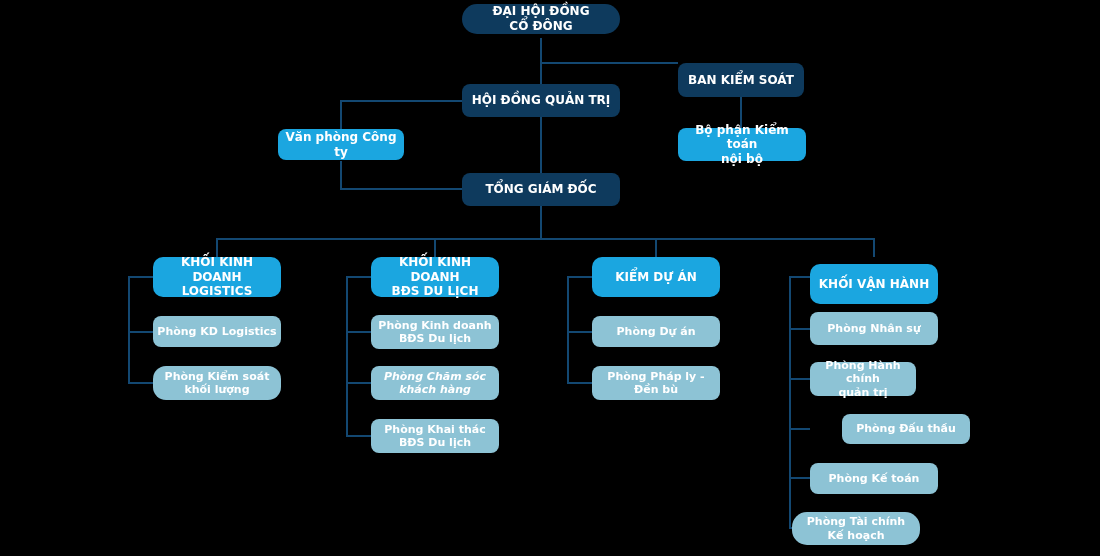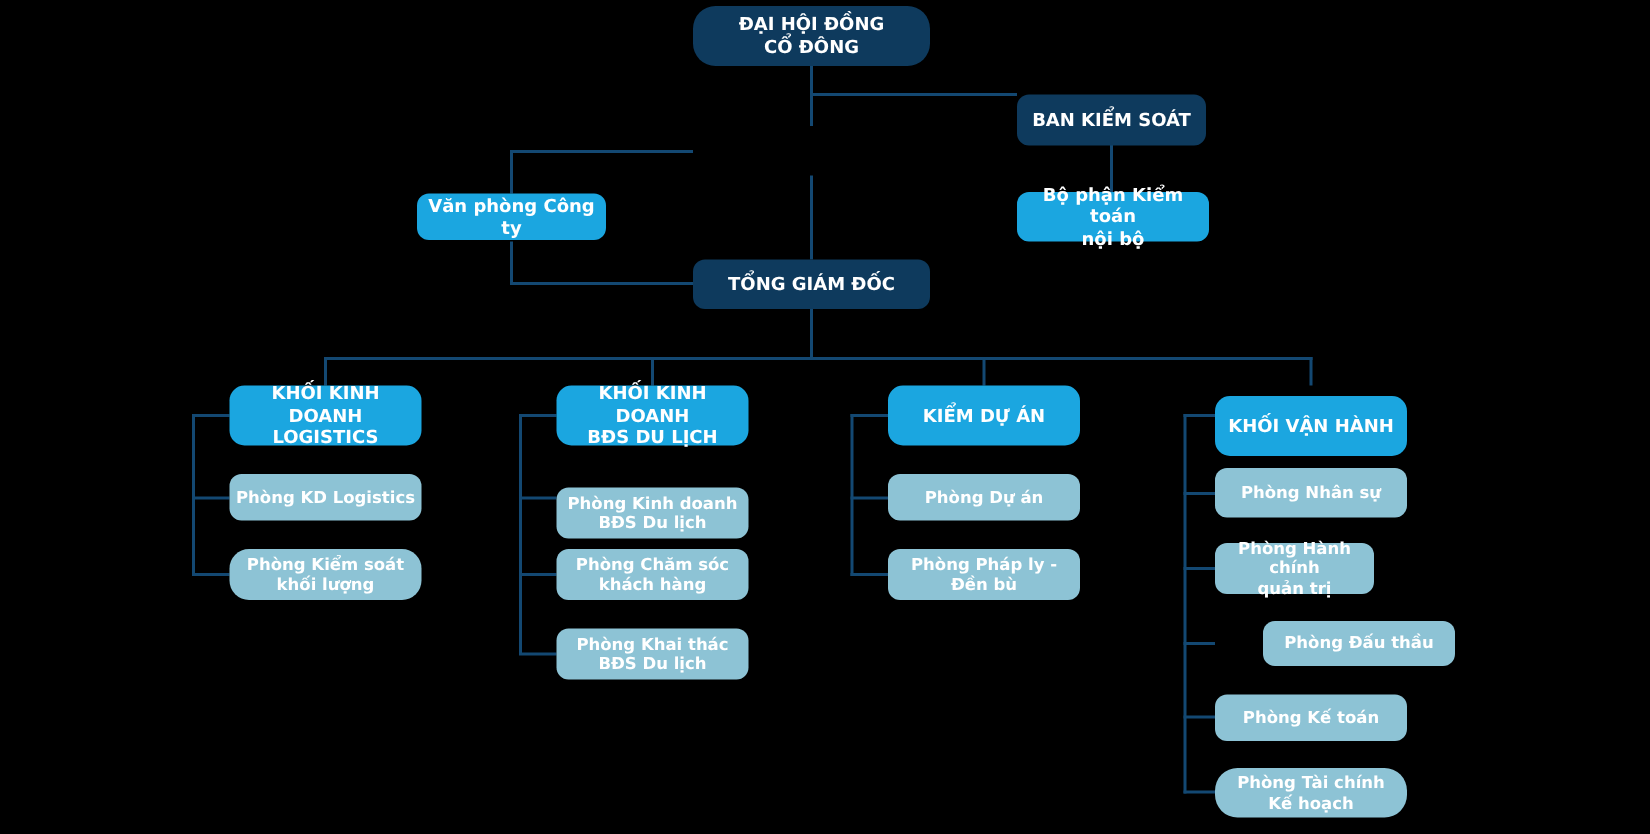--- a/index.html
+++ b/index.html
@@ -63,56 +63,57 @@
   <div class="h" style="left:567px;top:382px;width:25px;"></div>
 
   <div class="v" style="left:789px;top:276px;height:253px;"></div>
   <div class="h" style="left:789px;top:276px;width:21px;"></div>
   <div class="h" style="left:789px;top:328px;width:21px;"></div>
   <div class="h" style="left:789px;top:378px;width:21px;"></div>
   <div class="h" style="left:789px;top:428px;width:21px;"></div>
   <div class="h" style="left:789px;top:477px;width:21px;"></div>
   <div class="h" style="left:789px;top:527px;width:21px;"></div>
 
-  <div class="node navy" style="left:462px;top:4px;width:158px;height:40px;border-radius:15px;">ĐẠI HỘI ĐỒNG
+  <div class="node navy" style="left:462px;top:4px;width:158px;height:30px;border-radius:15px;">ĐẠI HỘI ĐỒNG
 CỔ ĐÔNG</div>
 
   <div class="node navy" style="left:678px;top:63px;width:126px;height:34px;">BAN KIỂM SOÁT</div>
 
+  <div class="node navy" style="left:462px;top:84px;width:158px;height:33px;">HỘI ĐỒNG QUẢN TRỊ</div>
 
   <div class="node bright" style="left:278px;top:129px;width:126px;height:31px;">Văn phòng Công ty</div>
 
   <div class="node bright" style="left:678px;top:128px;width:128px;height:33px;">Bộ phận Kiểm toán
 nội bộ</div>
 
   <div class="node navy" style="left:462px;top:173px;width:158px;height:33px;">TỔNG GIÁM ĐỐC</div>
 
   <div class="node division" style="left:153px;top:257px;width:128px;height:40px;">KHỐI KINH DOANH
 LOGISTICS</div>
   <div class="node division" style="left:371px;top:257px;width:128px;height:40px;">KHỐI KINH DOANH
 BĐS DU LỊCH</div>
   <div class="node division" style="left:592px;top:257px;width:128px;height:40px;">KIỂM DỰ ÁN</div>
   <div class="node division" style="left:810px;top:264px;width:128px;height:40px;">KHỐI VẬN HÀNH</div>
 
   <div class="node light" style="left:153px;top:316px;width:128px;height:31px;">Phòng KD Logistics</div>
   <div class="node light" style="left:153px;top:366px;width:128px;height:34px;border-radius:13px;">Phòng Kiểm soát
 khối lượng</div>
 
-  <div class="node light" style="left:371px;top:315px;width:128px;height:34px;margin-top:10px;">Phòng Kinh doanh
+  <div class="node light" style="left:371px;top:315px;width:128px;height:34px;">Phòng Kinh doanh
 BĐS Du lịch</div>
-  <div class="node light" style="left:371px;top:366px;width:128px;height:34px;">Phòng Chăm sóc
+  <div class="node light" style="left:371px;top:366px;width:128px;height:34px;font-style:italic;">Phòng Chăm sóc
 khách hàng</div>
   <div class="node light" style="left:371px;top:419px;width:128px;height:34px;">Phòng Khai thác
 BĐS Du lịch</div>
 
   <div class="node light" style="left:592px;top:316px;width:128px;height:31px;">Phòng Dự án</div>
   <div class="node light" style="left:592px;top:366px;width:128px;height:34px;">Phòng Pháp ly -
 Đền bù</div>
 
   <div class="node light" style="left:810px;top:312px;width:128px;height:33px;">Phòng Nhân sự</div>
   <div class="node light" style="left:810px;top:362px;width:106px;height:34px;">Phòng Hành chính
 quản trị</div>
   <div class="node light" style="left:810px;top:414px;width:128px;height:30px;margin-left:32px;">Phòng Đấu thầu</div>
   <div class="node light" style="left:810px;top:463px;width:128px;height:31px;">Phòng Kế toán</div>
-  <div class="node light" style="left:810px;top:512px;width:128px;height:33px;border-radius:15px;">Phòng Tài chính
+  <div class="node light" style="left:792px;top:512px;width:128px;height:33px;border-radius:15px;">Phòng Tài chính
 Kế hoạch</div>
 
 </div>
 
 </body></html>

